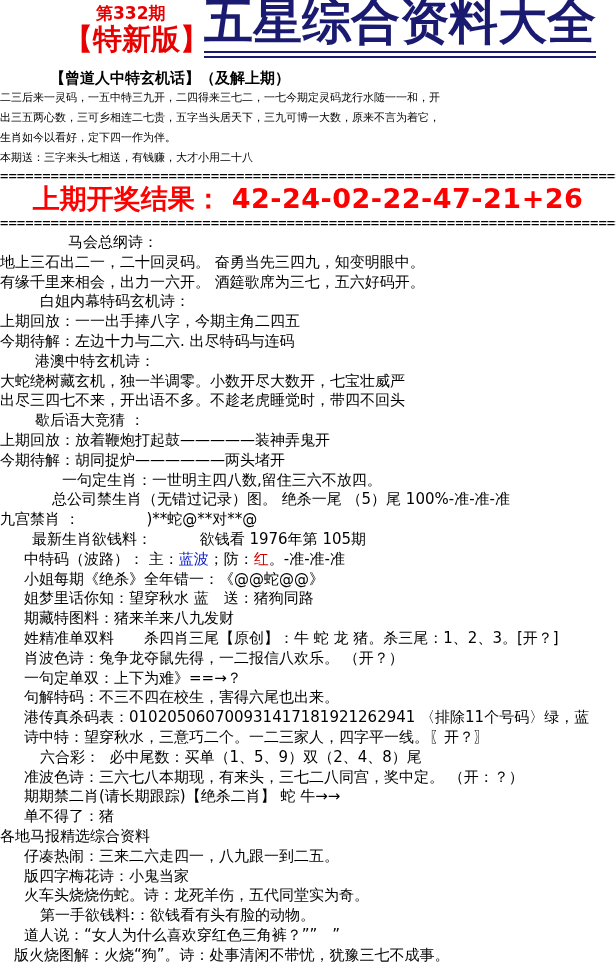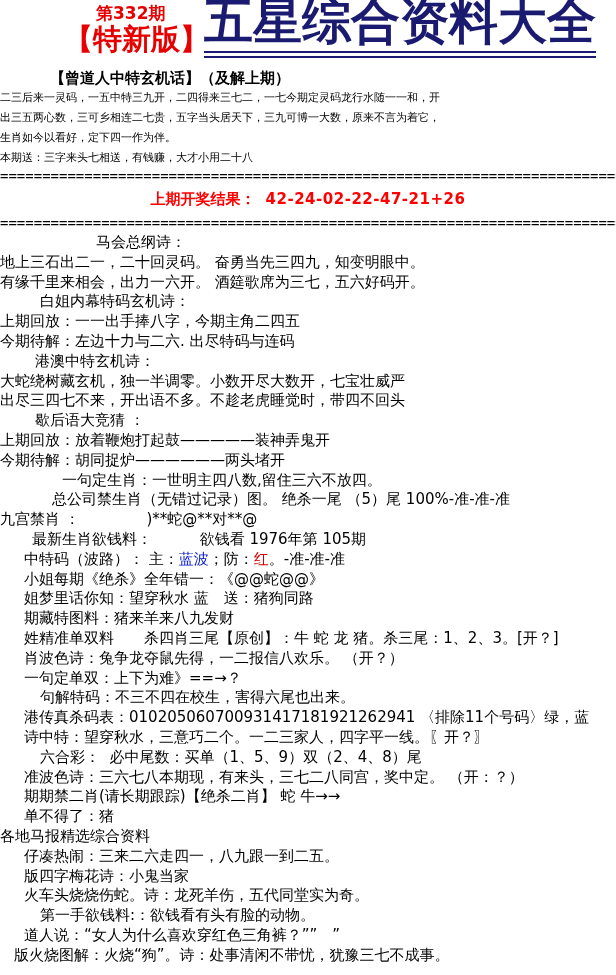--- a/index.html
+++ b/index.html
@@ -28,21 +28,21 @@
     padding-left:50px;font-weight:bold;font-size:15px;line-height:20px;margin-top:2px;
     white-space:pre;
   }
   .intro-line{font-size:11px;line-height:20px;white-space:pre;}
   .divider{
     font-size:14px;line-height:11px;height:12px;margin-top:3px;
     white-space:nowrap;overflow:hidden;color:#000;
     font-family:"DejaVu Sans Mono","Liberation Mono",monospace;
   }
   .result{
-    color:#fe0000;font-weight:bold;font-size:15px;line-height:30px;
+    color:#fe0000;font-weight:bold;font-size:27px;line-height:30px;
     text-align:center;white-space:nowrap;padding:1px 0;
   }
   .result .nums{margin-left:10px;letter-spacing:0.5px;}
   .content{margin-top:3px;}
   .line{font-size:15px;line-height:19.8px;white-space:pre;}
   .c-blue{color:#0014cc;}
   .c-red{color:#d40000;}
 </style>
 </head>
 <body>
@@ -67,21 +67,21 @@
 
   <div class="divider">==============================================================================</div>
 
   <div class="result">
     <span>上期开奖结果：</span><span class="nums">42-24-02-22-47-21+26</span>
   </div>
 
   <div class="divider">==============================================================================</div>
 
   <div class="content" id="body-lines">
-      <div class="line" style="padding-left: 68px; margin-left: 28px;"><span>马会总纲诗：</span></div>
+      <div class="line" style="padding-left: 68px;"><span>马会总纲诗：</span></div>
       <div class="line" style="padding-left: 0px;"><span>地上三石出二一，二十回灵码。 奋勇当先三四九，知变明眼中。</span></div>
       <div class="line" style="padding-left: 0px;"><span>有缘千里来相会，出力一六开。 酒筵歌席为三七，五六好码开。</span></div>
       <div class="line" style="padding-left: 40px;"><span>白姐内幕特码玄机诗：</span></div>
       <div class="line" style="padding-left: 0px;"><span>上期回放：一一出手捧八字，今期主角二四五</span></div>
       <div class="line" style="padding-left: 0px;"><span>今期待解：左边十力与二六. 出尽特码与连码</span></div>
       <div class="line" style="padding-left: 35px;"><span>港澳中特玄机诗：</span></div>
       <div class="line" style="padding-left: 0px;"><span>大蛇绕树藏玄机，独一半调零。小数开尽大数开，七宝壮威严</span></div>
       <div class="line" style="padding-left: 0px;"><span>出尽三四七不来，开出语不多。不趁老虎睡觉时，带四不回头</span></div>
       <div class="line" style="padding-left: 35px;"><span>歇后语大竞猜 ：</span></div>
       <div class="line" style="padding-left: 0px;"><span>上期回放：放着鞭炮打起鼓—————装神弄鬼开</span></div>
@@ -90,21 +90,21 @@
       <div class="line" style="padding-left: 52px;"><span>总公司禁生肖（无错过记录）图。 绝杀一尾 （5）尾 100%-准-准-准</span></div>
       <div class="line" style="padding-left: 0px;"><span>九宫禁肖 ：              )**蛇@**对**@</span></div>
       <div class="line" style="padding-left: 32px;"><span>最新生肖欲钱料：          欲钱看 1976年第 105期</span></div>
       <div class="line" style="padding-left: 24px;"><span>中特码（波路）： 主：</span><span class="c-blue">蓝波</span><span>；防：</span><span class="c-red">红</span><span>。-准-准-准</span></div>
       <div class="line" style="padding-left: 24px;"><span>小姐每期《绝杀》全年错一：《@@蛇@@》</span></div>
       <div class="line" style="padding-left: 24px;"><span>姐梦里话你知：望穿秋水 蓝　送：猪狗同路</span></div>
       <div class="line" style="padding-left: 24px;"><span>期藏特图料：猪来羊来八九发财</span></div>
       <div class="line" style="padding-left: 24px;"><span>姓精准单双料　　杀四肖三尾【原创】：牛 蛇 龙 猪。杀三尾：1、2、3。[开？]</span></div>
       <div class="line" style="padding-left: 24px;"><span>肖波色诗：兔争龙夺鼠先得，一二报信八欢乐。 （开？）</span></div>
       <div class="line" style="padding-left: 24px;"><span>一句定单双：上下为难》==→？</span></div>
-      <div class="line" style="padding-left: 40px; font-family: Liberation Serif, serif;"><span>句解特码：不三不四在校生，害得六尾也出来。</span></div>
+      <div class="line" style="padding-left: 24px; font-family: Liberation Serif, serif;"><span>句解特码：不三不四在校生，害得六尾也出来。</span></div>
       <div class="line" style="padding-left: 24px;"><span>港传真杀码表：010205060700931417181921262941 〈排除11个号码〉绿，蓝</span></div>
       <div class="line" style="padding-left: 24px;"><span>诗中特：望穿秋水，三意巧二个。一二三家人，四字平一线。〖开？〗</span></div>
       <div class="line" style="padding-left: 40px;"><span>六合彩：  必中尾数：买单（1、5、9）双（2、4、8）尾</span></div>
       <div class="line" style="padding-left: 24px;"><span>准波色诗：三六七八本期现，有来头，三七二八同宫，奖中定。 （开：？）</span></div>
       <div class="line" style="padding-left: 24px;"><span>期期禁二肖(请长期跟踪)【绝杀二肖】 蛇 牛→→</span></div>
       <div class="line" style="padding-left: 24px;"><span>单不得了：猪</span></div>
       <div class="line" style="padding-left: 0px;"><span>各地马报精选综合资料</span></div>
       <div class="line" style="padding-left: 24px;"><span>仔凑热闹：三来二六走四一，八九跟一到二五。</span></div>
       <div class="line" style="padding-left: 24px;"><span>版四字梅花诗：小鬼当家</span></div>
       <div class="line" style="padding-left: 24px;"><span>火车头烧烧伤蛇。诗：龙死羊伤，五代同堂实为奇。</span></div>

